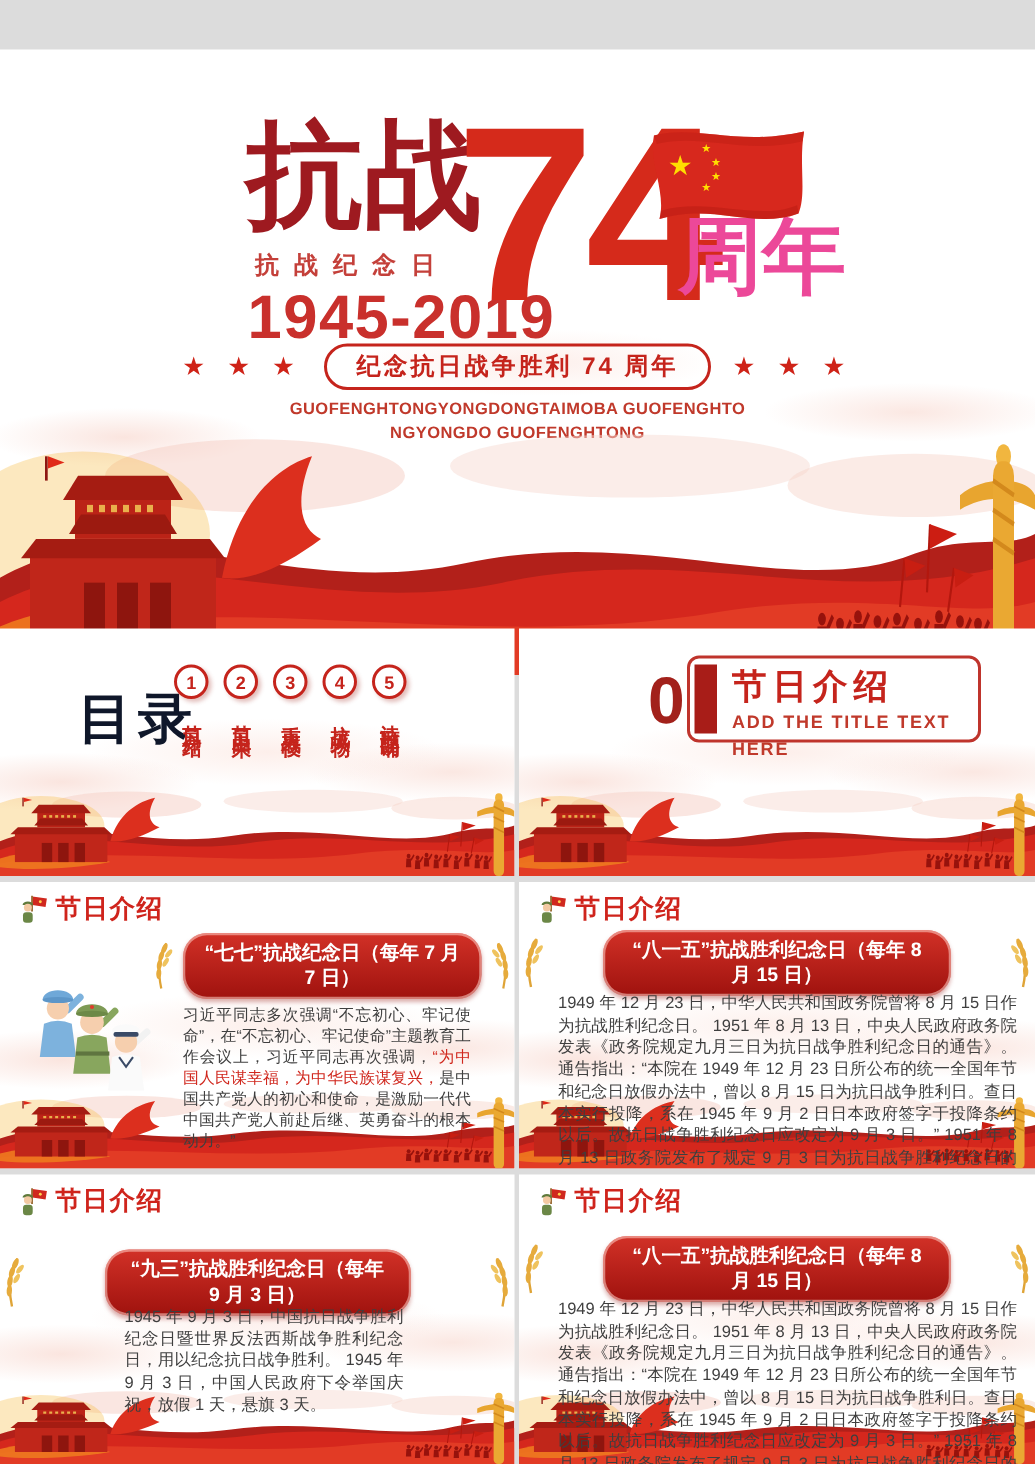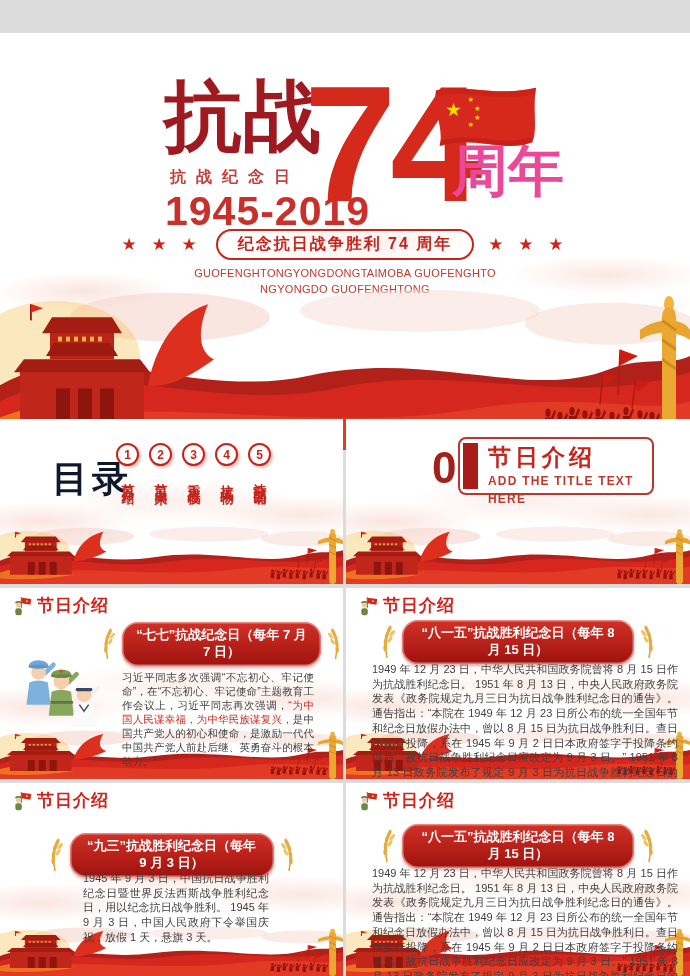--- a/index.html
+++ b/index.html
@@ -39,21 +39,21 @@
       font-weight:900;color:#d52a1b;letter-spacing:-6px;}
   .zhounian{position:absolute;left:452px;top:110px;font-size:56px;font-weight:900;
       color:#ec4899;line-height:1;}
   .cover-flag{position:absolute;left:430px;top:50px;width:112px;height:76px;}
   .banner-row{position:absolute;left:0;right:0;top:196px;display:flex;
       justify-content:center;align-items:center;gap:14px;}
   .stars{color:#cf2318;font-size:17px;letter-spacing:5px;}
   .banner-pill{border:2px solid #c5241c;border-radius:20px;padding:3px 20px;
       color:#c5241c;font-weight:bold;font-size:16px;letter-spacing:2px;white-space:nowrap;}
   .tagline{position:absolute;left:0;right:0;top:233px;text-align:center;color:#c0392b;
-      font-size:11px;font-weight:normal;line-height:1.45;letter-spacing:.3px;}
+      font-size:11px;font-weight:bold;line-height:1.45;letter-spacing:.3px;}
 
   
   .toc-title{position:absolute;left:52px;top:36px;font-size:36px;font-weight:900;
       color:#0f172a;letter-spacing:4px;}
   .toc-row{position:absolute;left:116px;top:24px;display:flex;gap:10px;}
   .toc-col{width:23px;display:flex;flex-direction:column;align-items:center;}
   .toc-circle{width:23px;height:23px;border-radius:50%;border:2px solid #c5241c;
       background:#fff;box-sizing:border-box;display:flex;align-items:center;justify-content:center;
       font-size:12px;font-weight:bold;color:#c5241c;box-shadow:2px 2px 3px rgba(160,40,30,.3);}
   .toc-label{margin-top:7px;writing-mode:vertical-rl;font-size:13px;color:#c5241c;
@@ -67,21 +67,21 @@
       padding:5px 10px 0 28px;overflow:visible;}
   .sec-tab{position:absolute;left:117px;top:24px;width:15px;height:46px;background:#a81d18;z-index:3;}
   .sec-title{font-size:23px;font-weight:900;color:#c5241c;letter-spacing:4px;line-height:1.15;}
   .sec-sub{font-size:12px;font-weight:bold;color:#c0392b;letter-spacing:1.2px;
       line-height:1.45;margin-top:3px;width:150px;}
 
   
   .content-header{position:absolute;left:12px;top:6px;display:flex;align-items:center;gap:4px;z-index:2;}
   .hicon{width:21px;height:21px;}
   .hlabel{font-size:17px;font-weight:900;color:#cf241c;letter-spacing:1px;}
-  .pill-row{position:absolute;left:0;right:0;display:flex;justify-content:center;
+  .pill-row{position:absolute;left:0;right:0;display:flex;justify-content:space-between;
       align-items:center;gap:7px;z-index:2;}
   .wheat{width:16px;height:36px;}
   .wheat.flip{transform:scaleX(-1);}
   .pill{background:linear-gradient(180deg,#d23127,#9f120e);border-radius:16px;
       padding:5px 14px;color:#fff;font-weight:bold;font-size:13px;text-align:center;
       line-height:1.3;box-shadow:inset 0 0 0 1.5px rgba(255,210,200,.55),0 2px 3px rgba(150,20,15,.35);
       box-sizing:border-box;}
   .body-text{position:absolute;color:#3f3f3f;font-size:11px;line-height:1.34;
       text-align:justify;z-index:2;}
   .hl{color:#d0271d;}

